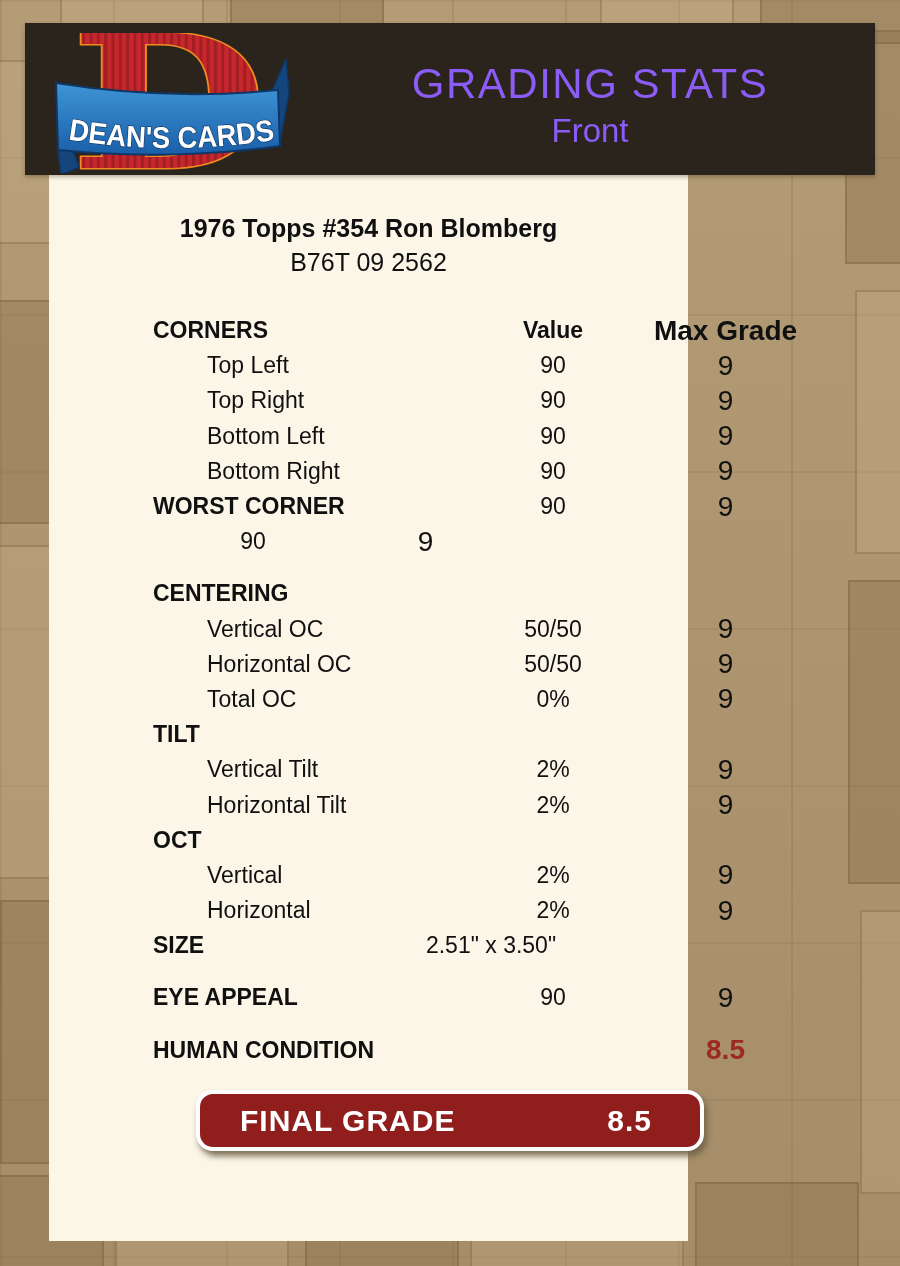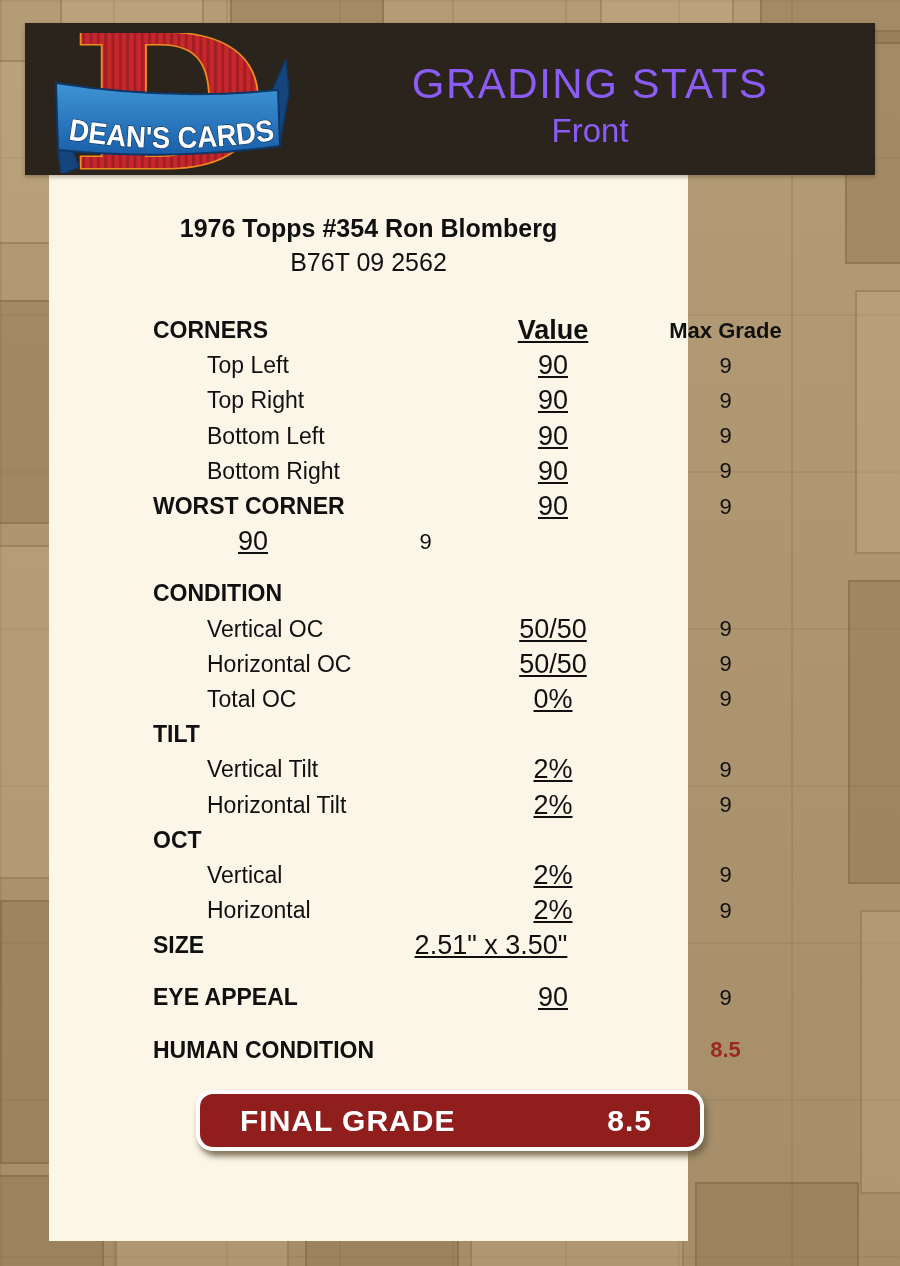--- a/index.html
+++ b/index.html
@@ -35,23 +35,23 @@
     color:#101010;
   }
   .card-title{font-size:25px;font-weight:bold;text-align:center;line-height:32px;}
   .card-serial{font-size:25px;text-align:center;line-height:36px;}
   
   .grade-table{margin-left:104px;margin-top:33px;width:645px;}
   .trow{display:flex;height:35.2px;align-items:center;}
   .trow.gap{margin-top:17px;}
   .c-label{width:300px;font-size:23px;white-space:nowrap;}
   .c-label.ind{padding-left:54px;width:246px;}
-  .c-val{width:200px;text-align:center;font-size:27px;white-space:nowrap;text-decoration:underline;}
+  .c-val{width:200px;text-align:center;font-size:23px;white-space:nowrap;}
   .c-val.shift{transform:translateX(-62px);}
-  .c-max{width:145px;text-align:center;font-size:22px;}
+  .c-max{width:145px;text-align:center;font-size:28px;}
   .b{font-weight:bold;}
   .c-max.red{color:var(--condition_red,#9c2a24);font-weight:bold;}
   
   .final-grade{
     position:absolute;left:147px;top:920px;width:508px;height:61px;
     box-sizing:border-box;border:4px solid #fff;border-radius:17px;
     background:var(--accent_red,#901e1d);
     box-shadow:3px 5px 6px rgba(110,95,70,.9);
     display:flex;align-items:center;justify-content:space-between;
     padding:0 48px 0 40px;color:#fff;font-size:30px;font-weight:bold;letter-spacing:1px;
@@ -114,21 +114,21 @@
       <div class="trow">
         <div class="c-label b">WORST CORNER</div>
         <div class="c-val">90</div>
         <div class="c-max">9</div>
       </div>
       <div class="trow">
         <div class="c-val">90</div>
         <div class="c-max">9</div>
       </div>
       <div class="trow gap">
-        <div class="c-label b">CONDITION</div>
+        <div class="c-label b">CENTERING</div>
         <div class="c-val"></div>
         <div class="c-max"></div>
       </div>
       <div class="trow">
         <div class="c-label ind">Vertical OC</div>
         <div class="c-val">50/50</div>
         <div class="c-max">9</div>
       </div>
       <div class="trow">
         <div class="c-label ind">Horizontal OC</div>

